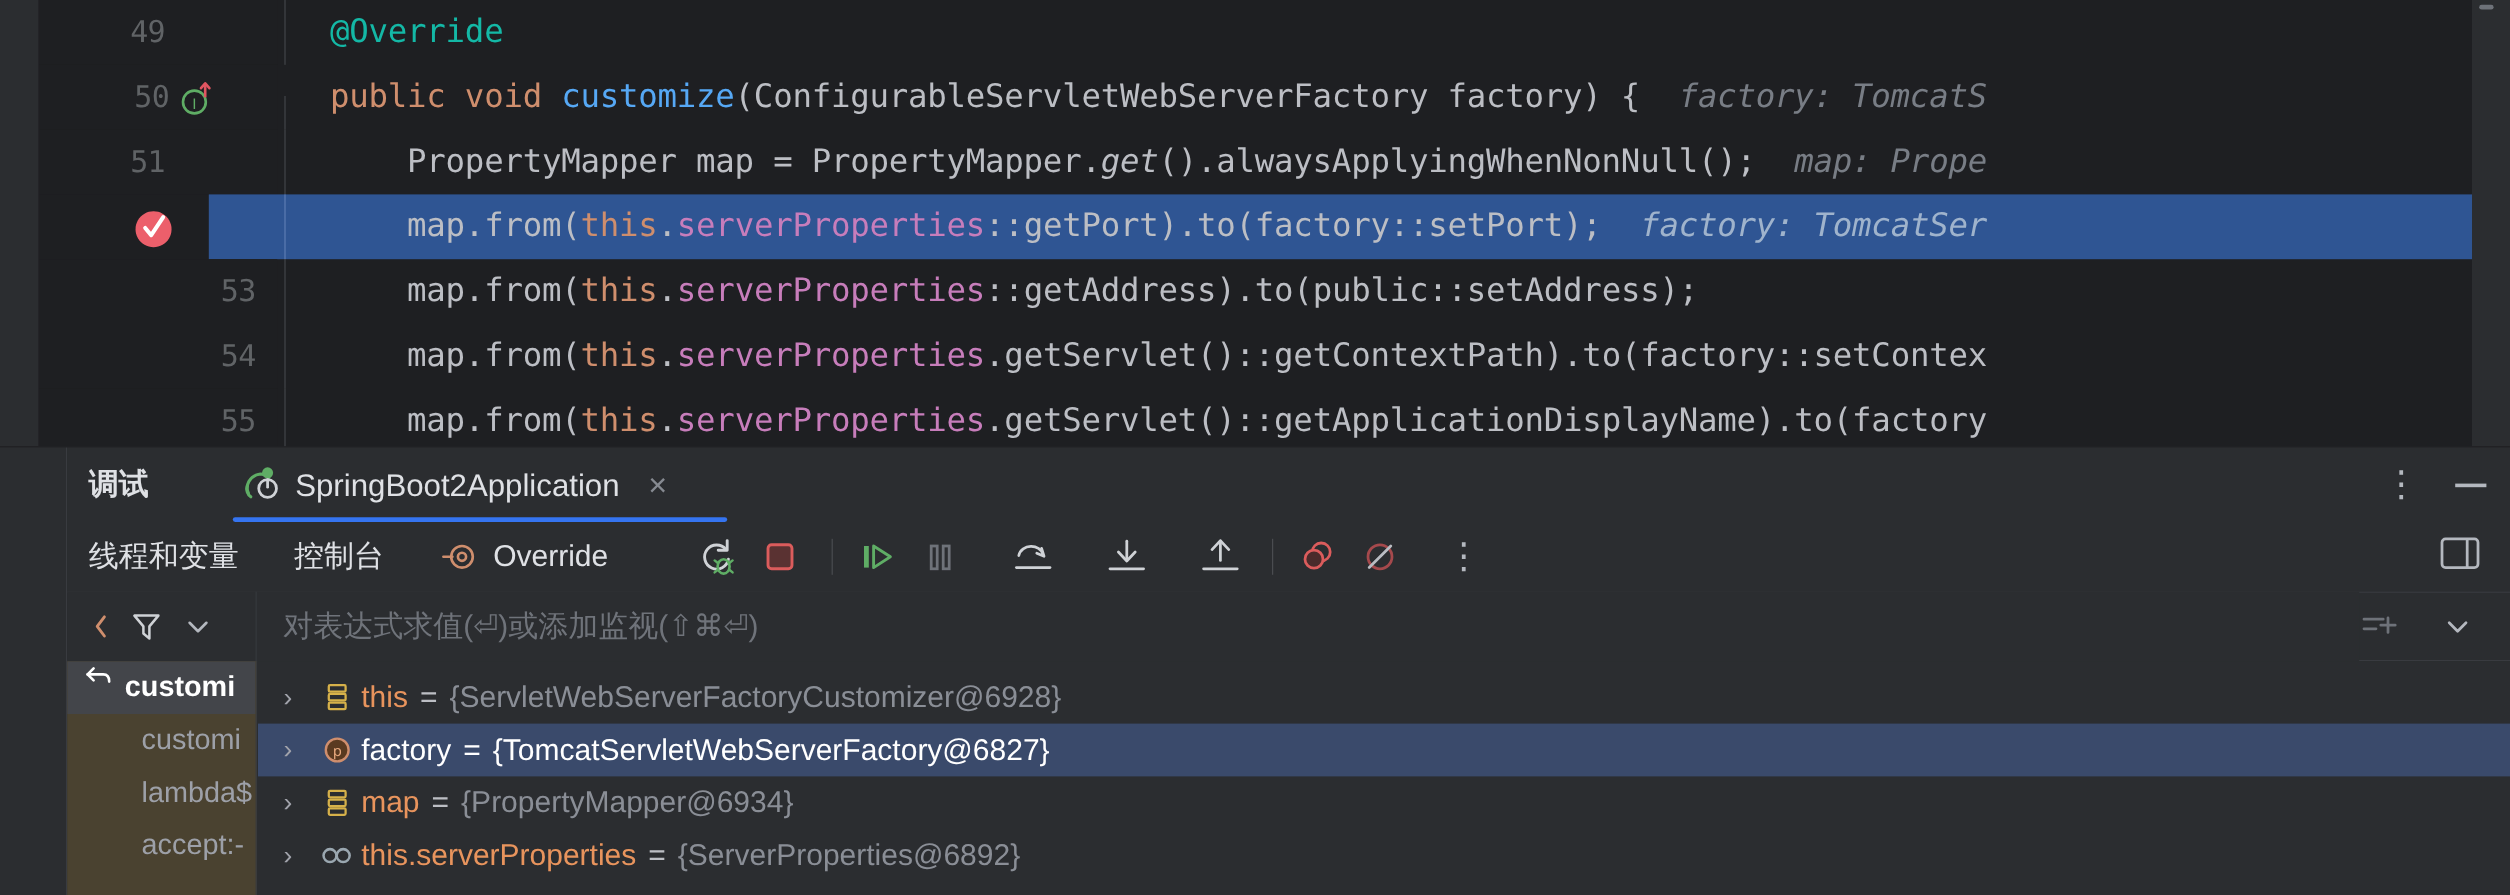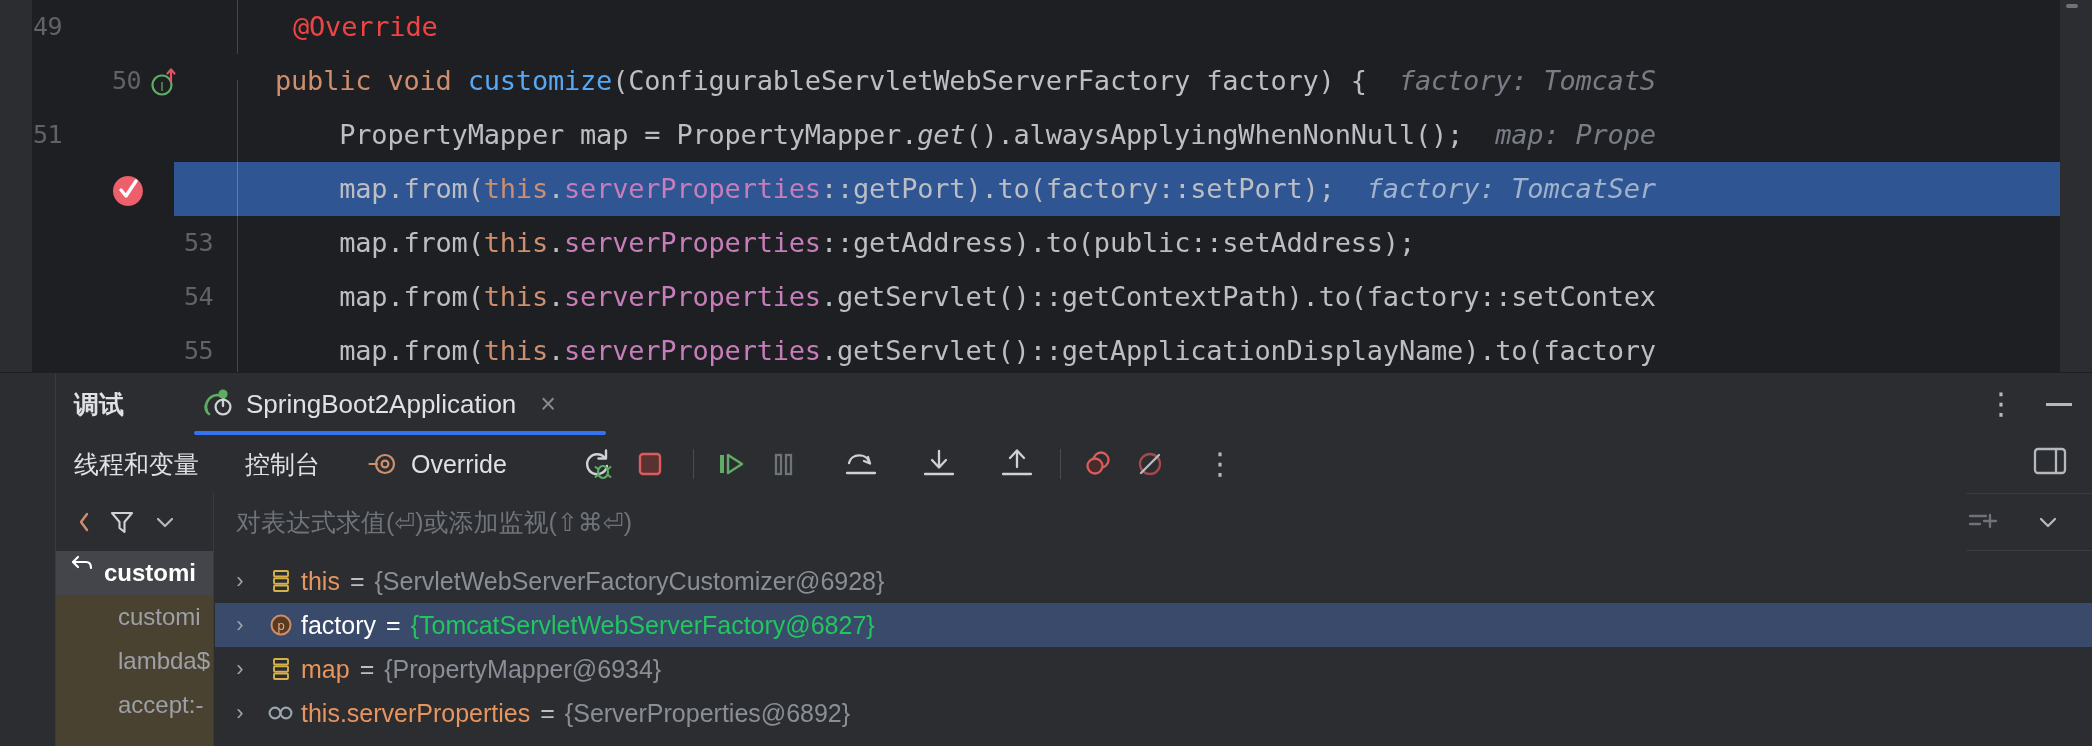--- a/index.html
+++ b/index.html
@@ -50,21 +50,21 @@
     position: absolute; left: 275px; top: 0; height: 54px; line-height: 54px;
     white-space: pre; font-family: "DejaVu Sans Mono", monospace;
     font-size: 27px; color: #bcbec4; letter-spacing: -0.2px;
   }
   .sel-bg {
     position: absolute; left: 174px; top: 0; width: 1918px; height: 54px;
     background: #2f5593;
   }
   .kw      { color: #cf8e6d; }
   .meth    { color: #56a8f5; }
-  .anno    { color: #ef4444; margin-left: 18px; }
+  .anno    { color: #14b8a6; }
   .this-kw { color: #cf8e6d; }
   .field   { color: #c77dbb; }
   .italic-m{ font-style: italic; }
   .hint    { color: #787d85; font-style: italic; margin-top: 12px; }
   .hint-sel{ color: #9fb3cc; font-style: italic; }
   .plain   { color: #bcbec4; }
 
   .scroll-marker {
     position: absolute; right: 14px; top: 4px; width: 12px; height: 4px;
     background: #6e7279; border-radius: 2px;
@@ -168,21 +168,21 @@
 </head>
 <body>
 
 <div id="root">
 
   <div class="editor">
     <div class="editor-leftstrip"></div>
 
     <div class="code-row" style="top:0px">
       <div class="gutter-num-cell"></div>
-      <div class="gutter-num" style="left:33px;width:198px;text-align:left;padding-right:18px">49</div>
+      <div class="gutter-num" style="left:33px;width:198px;text-align:center;padding-right:18px">49</div>
       <div class="fold-strip">
           <span class="vline"></span>
         </div>
       <div class="code-text"><span class="anno">@Override</span></div>
     </div>
 
     <div class="code-row" style="top:54px">
       <div class="gutter-num-cell"></div>
       <div class="gutter-num" style="left:33px;width:198px;text-align:right;padding-right:90px">50</div>
       <div class="gutter-icon-i">
@@ -194,21 +194,21 @@
         </svg>
       </div>
       <div class="fold-strip">
           <span class="vline" style="top:26px;height:28px"></span>
         </div>
       <div class="code-text"><span class="kw">public </span><span class="kw">void </span><span class="meth">customize</span><span class="plain">(ConfigurableServletWebServerFactory factory) {</span><span class="hint">  factory: TomcatS</span></div>
     </div>
 
     <div class="code-row" style="top:108px">
       <div class="gutter-num-cell"></div>
-      <div class="gutter-num" style="left:33px;width:198px;text-align:left;padding-right:18px">51</div>
+      <div class="gutter-num" style="left:33px;width:198px;text-align:center;padding-right:18px">51</div>
       <div class="fold-strip">
           <span class="vline"></span>
         </div>
       <div class="code-text"><span class="plain">    PropertyMapper map = PropertyMapper.</span><span class="plain italic-m">get</span><span class="plain">().alwaysApplyingWhenNonNull();</span><span class="hint">  map: Prope</span></div>
     </div>
 
     <div class="code-row selected" style="top:162px">
       <div class="gutter-num-cell"></div>
       <div class="breakpoint-icon">
         <svg width="36" height="36" viewBox="0 0 36 36">
@@ -448,21 +448,21 @@
       <div class="var-row selected">
         <span class="var-arrow">›</span>
         <span class="var-icon">
           <svg width="26" height="26" viewBox="0 0 26 26">
             <circle cx="13" cy="13" r="9.5" fill="#5a3a20" stroke="#cf8e6d" stroke-width="2"></circle>
             <text x="13" y="18" font-family="DejaVu Sans, sans-serif" font-size="12" fill="#e8a97e" text-anchor="middle">p</text>
           </svg>
         </span>
         <span class="var-name" style="color:#ffffff">factory</span>
         <span class="var-eq" style="color:#ffffff">=</span>
-        <span class="var-value" style="color:#22c55e">{TomcatServletWebServerFactory@6827}</span>
+        <span class="var-value" style="color:#ffffff">{TomcatServletWebServerFactory@6827}</span>
       </div>
 
       <div class="var-row">
         <span class="var-arrow">›</span>
         <span class="var-icon">
           <svg width="22" height="26" viewBox="0 0 22 26">
             <rect x="4" y="3" width="14" height="5.4" rx="1" fill="none" stroke="#d6b14a" stroke-width="1.9"></rect>
             <rect x="4" y="10.3" width="14" height="5.4" rx="1" fill="none" stroke="#d6b14a" stroke-width="1.9"></rect>
             <rect x="4" y="17.6" width="14" height="5.4" rx="1" fill="none" stroke="#d6b14a" stroke-width="1.9"></rect>
           </svg>

